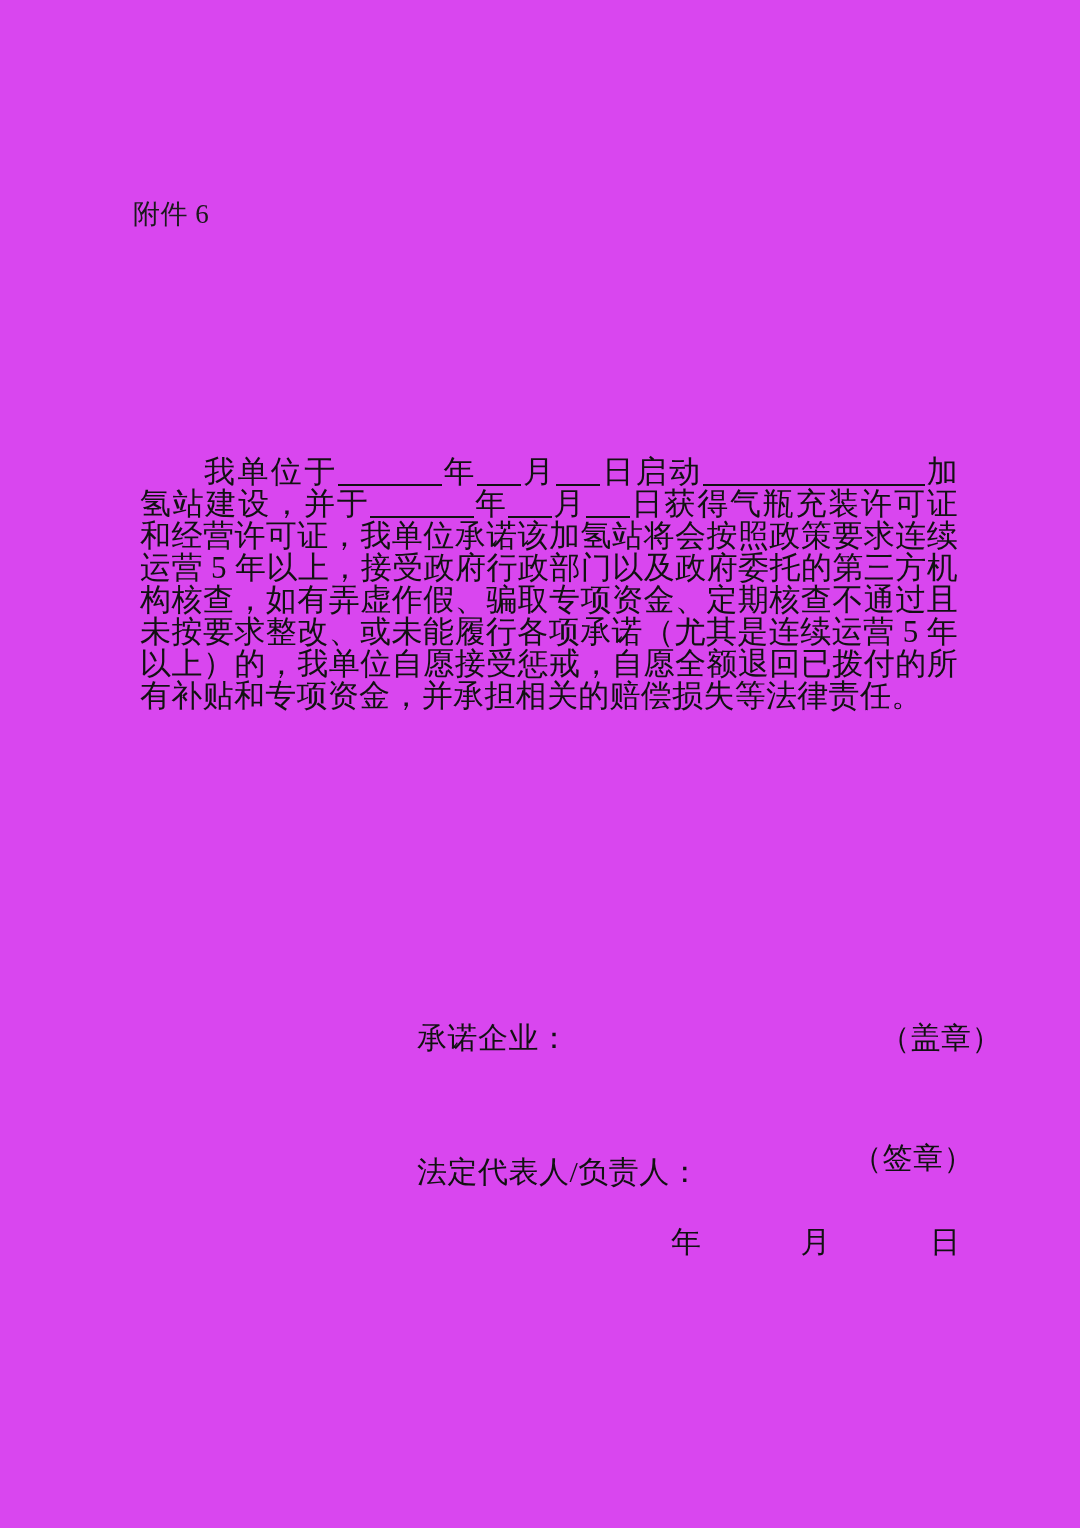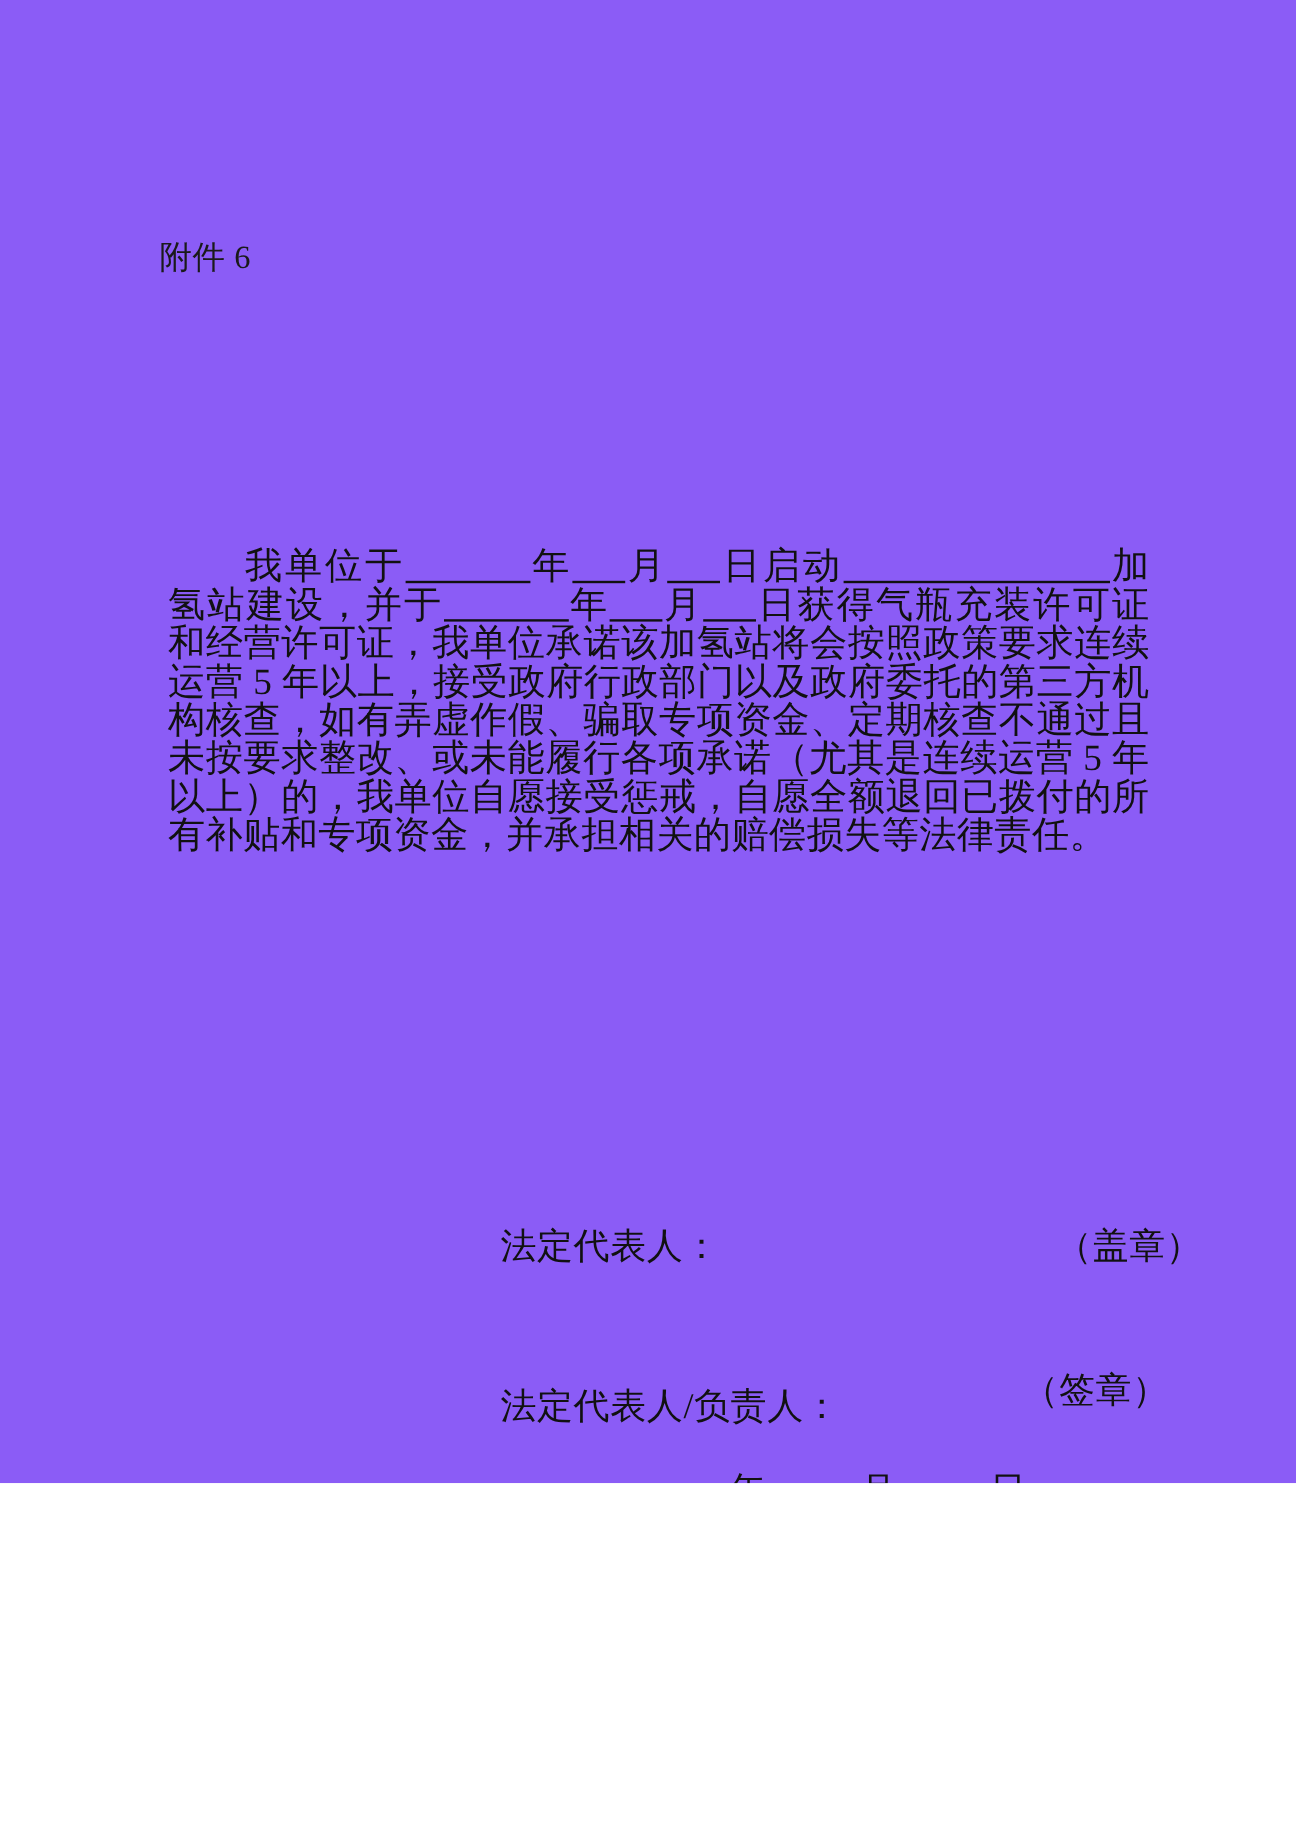--- a/index.html
+++ b/index.html
@@ -3,22 +3,22 @@
 <meta charset="utf-8">
 <style>
   html, body {
     margin: 0;
     padding: 0;
     background: #ffffff;
   }
   .page {
     position: relative;
     width: 1080px;
-    height: 1236px;
-    background: #8b5cf6;
+    height: 1528px;
+    background: #d946ef;
     margin: 0 auto;
     font-family: "Liberation Serif", "DejaVu Serif", serif;
     color: #111111;
     overflow: hidden;
   }
 
   .attachment-label {
     position: absolute;
     left: 133px;
     top: 196px;
@@ -96,43 +96,44 @@
     letter-spacing: 0.5px;
   }
 
   .company-row-label { left: 417px; top: 1018px; }
   .company-row-seal  { left: 880px; top: 1018px; }
   .rep-row-label     { left: 417px; top: 1152px; }
   .rep-row-seal      { left: 852px; top: 1118px; margin-top: 20px; }
 
   .date-row {
     position: absolute;
-    left: 608px;
+    left: 671px;
     top: 1222px;
     font-size: 30px;
     letter-spacing: 0.5px;
+    font-family: Liberation Mono, monospace;
   }
   .date-row span { display: inline-block; }
   .date-gap { width: 62px; }
 </style>
 </head>
 <body>
 
 <div class="page">
 
   <div class="attachment-label">附件 6</div>
 
 
 
   <div class="body-text">
     <span class="indent"></span><span>我单位于</span><span class="blank-long"></span><span>年</span><span class="blank-short"></span><span>月</span><span class="blank-short"></span><span>日启动</span><span class="blank-name"></span><span>加氢站</span><span>建设，并于</span><span class="blank-long"></span><span>年</span><span class="blank-short"></span><span>月</span><span class="blank-short"></span><span>日获得气瓶充装许可证和经营许可</span><span>证，我单位承诺该加氢站将会按照政策要求连续运营 5 年以上，接受政府行政部门以及政府委托的第三方机构核查，如有弄虚作假、骗取专项资金、定期核查不通过且未按要求整改、或未能履行各项承诺（尤其是连续运营 5 年以上）的，我单位自愿接受惩戒，自愿全额退回已拨付的所有补贴和专项资金，并承担相关的赔偿损失等法律责任。</span>
   </div>
 
   <div class="sign-block">
-    <div class="sign-left company-row-label">法定代表人：</div>
+    <div class="sign-left company-row-label">承诺企业：</div>
     <div class="sign-right company-row-seal">（盖章）</div>
 
     <div class="sign-left rep-row-label">法定代表人/负责人：</div>
     <div class="sign-right rep-row-seal">（签章）</div>
 
     <div class="date-row">
       <span>年</span>
       <span class="date-gap"></span>
       <span>月</span>
       <span class="date-gap"></span>

